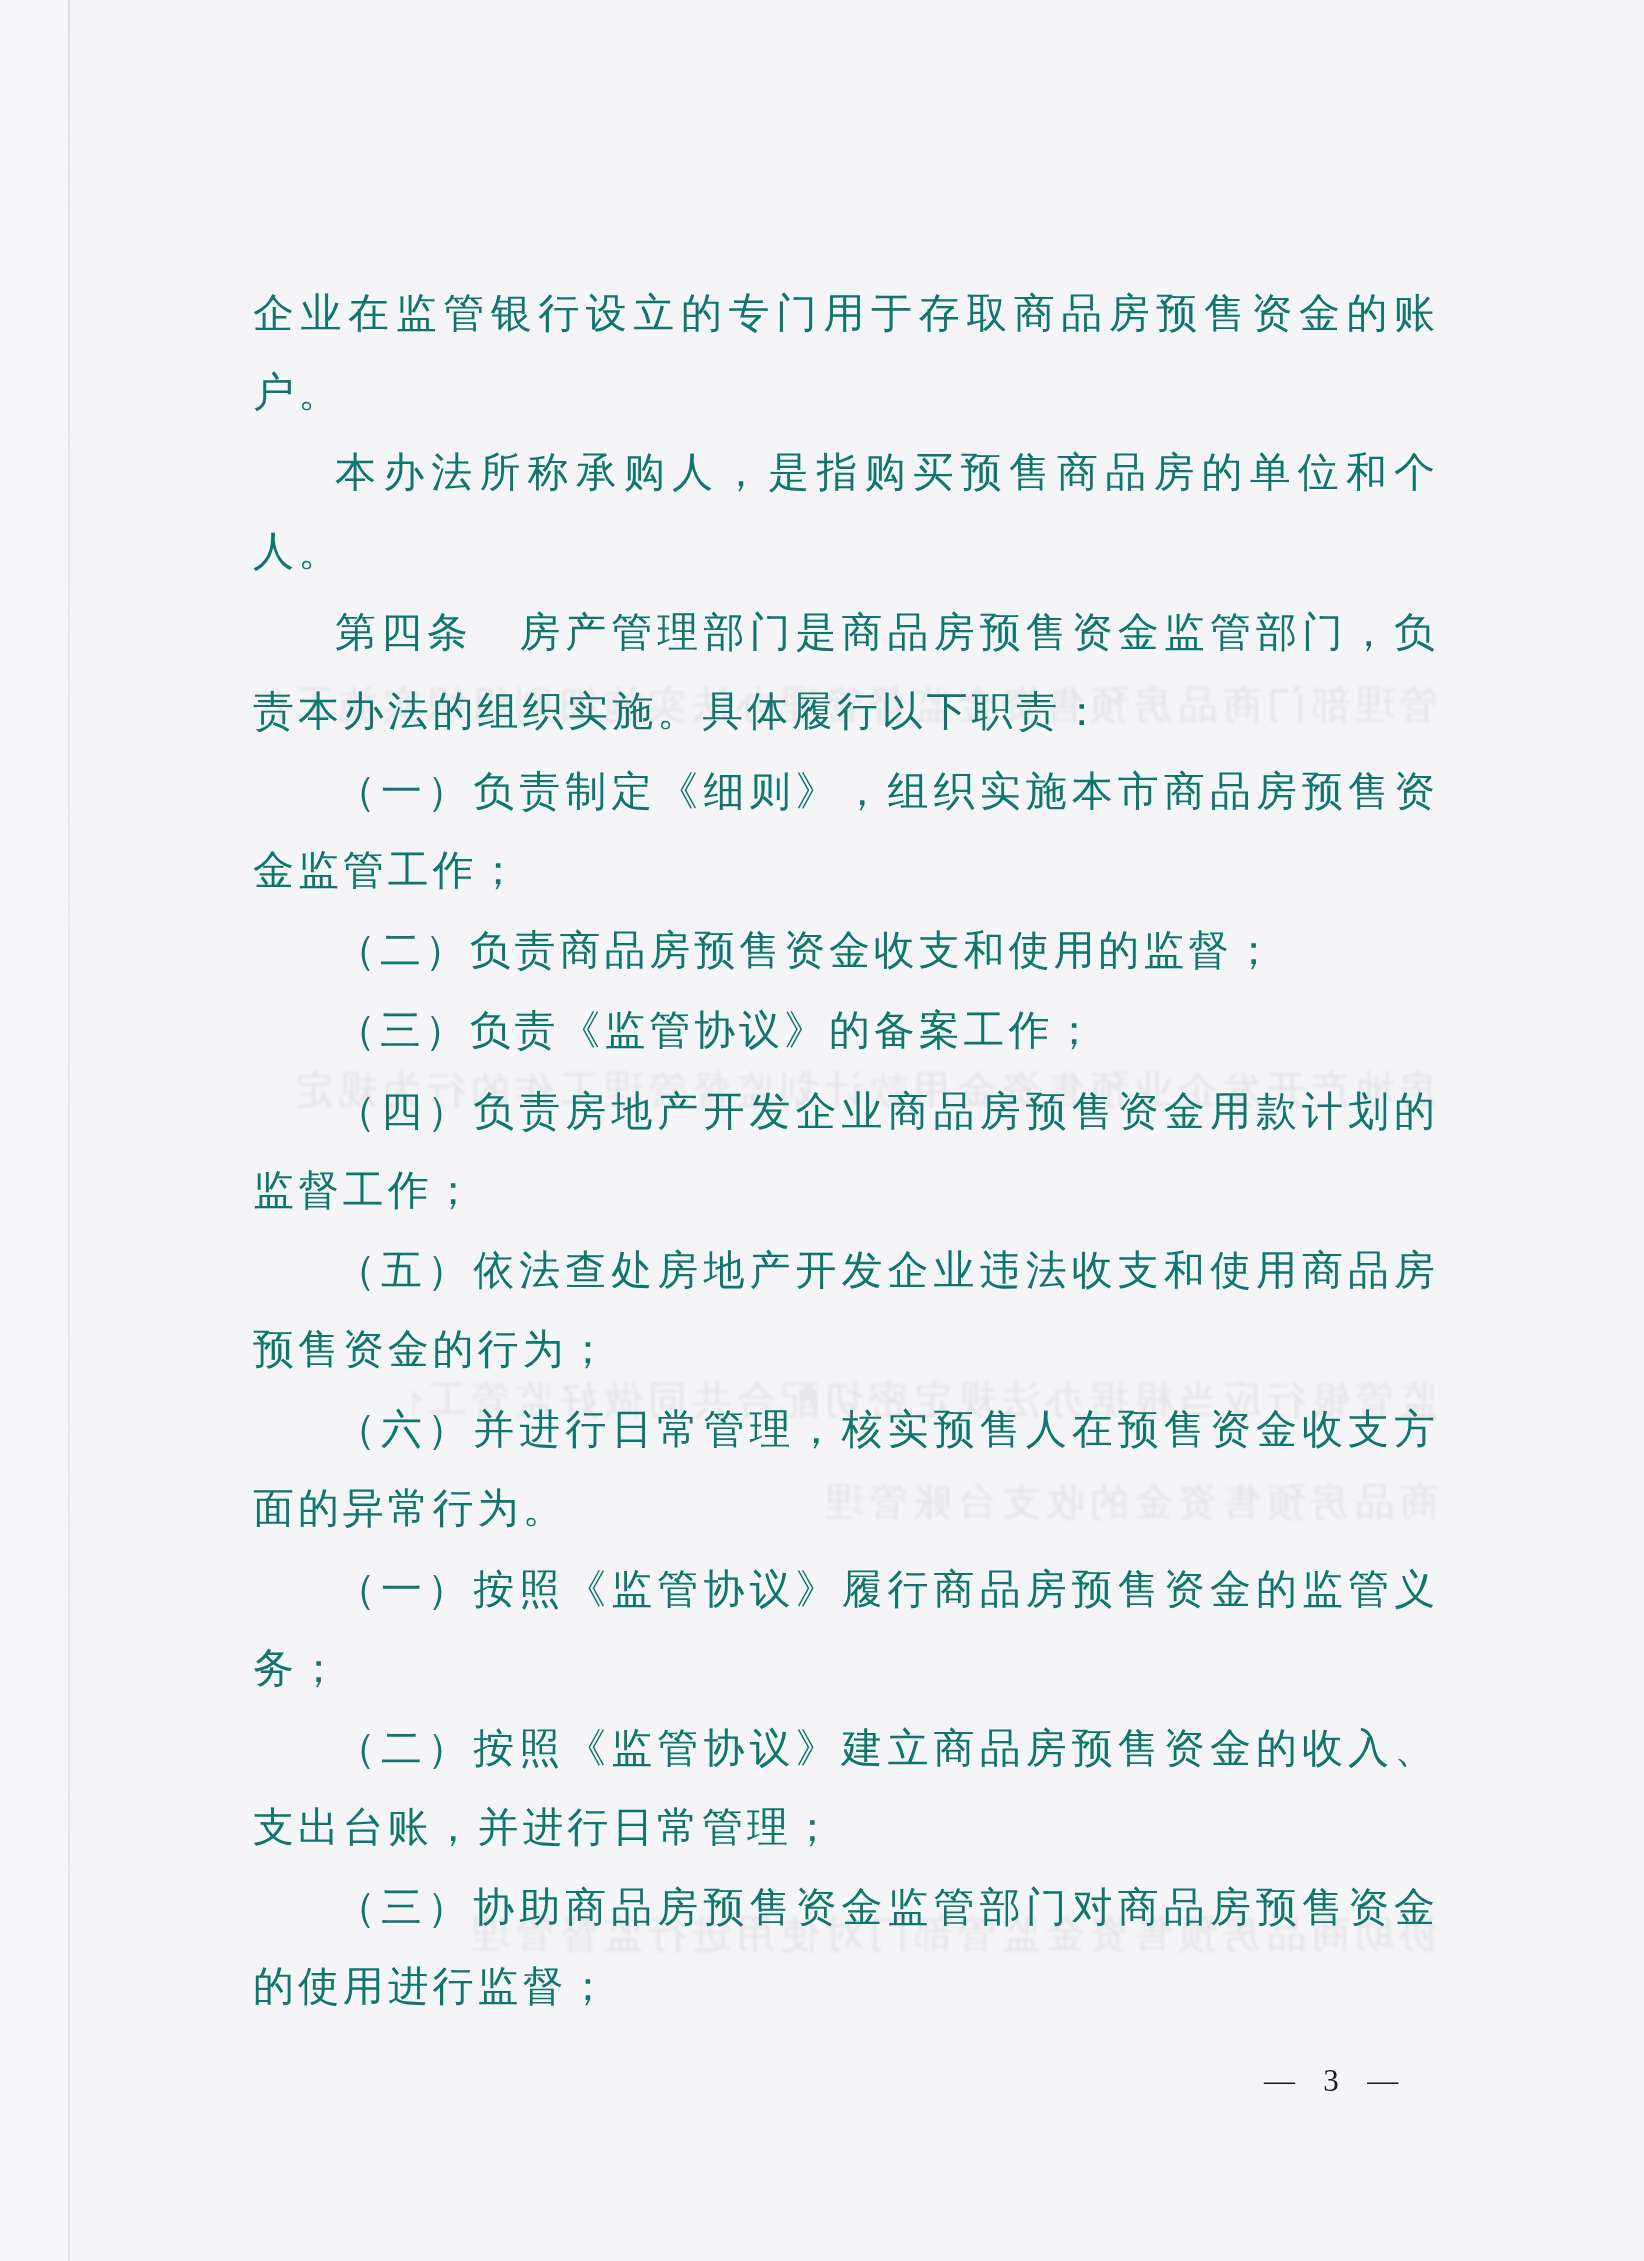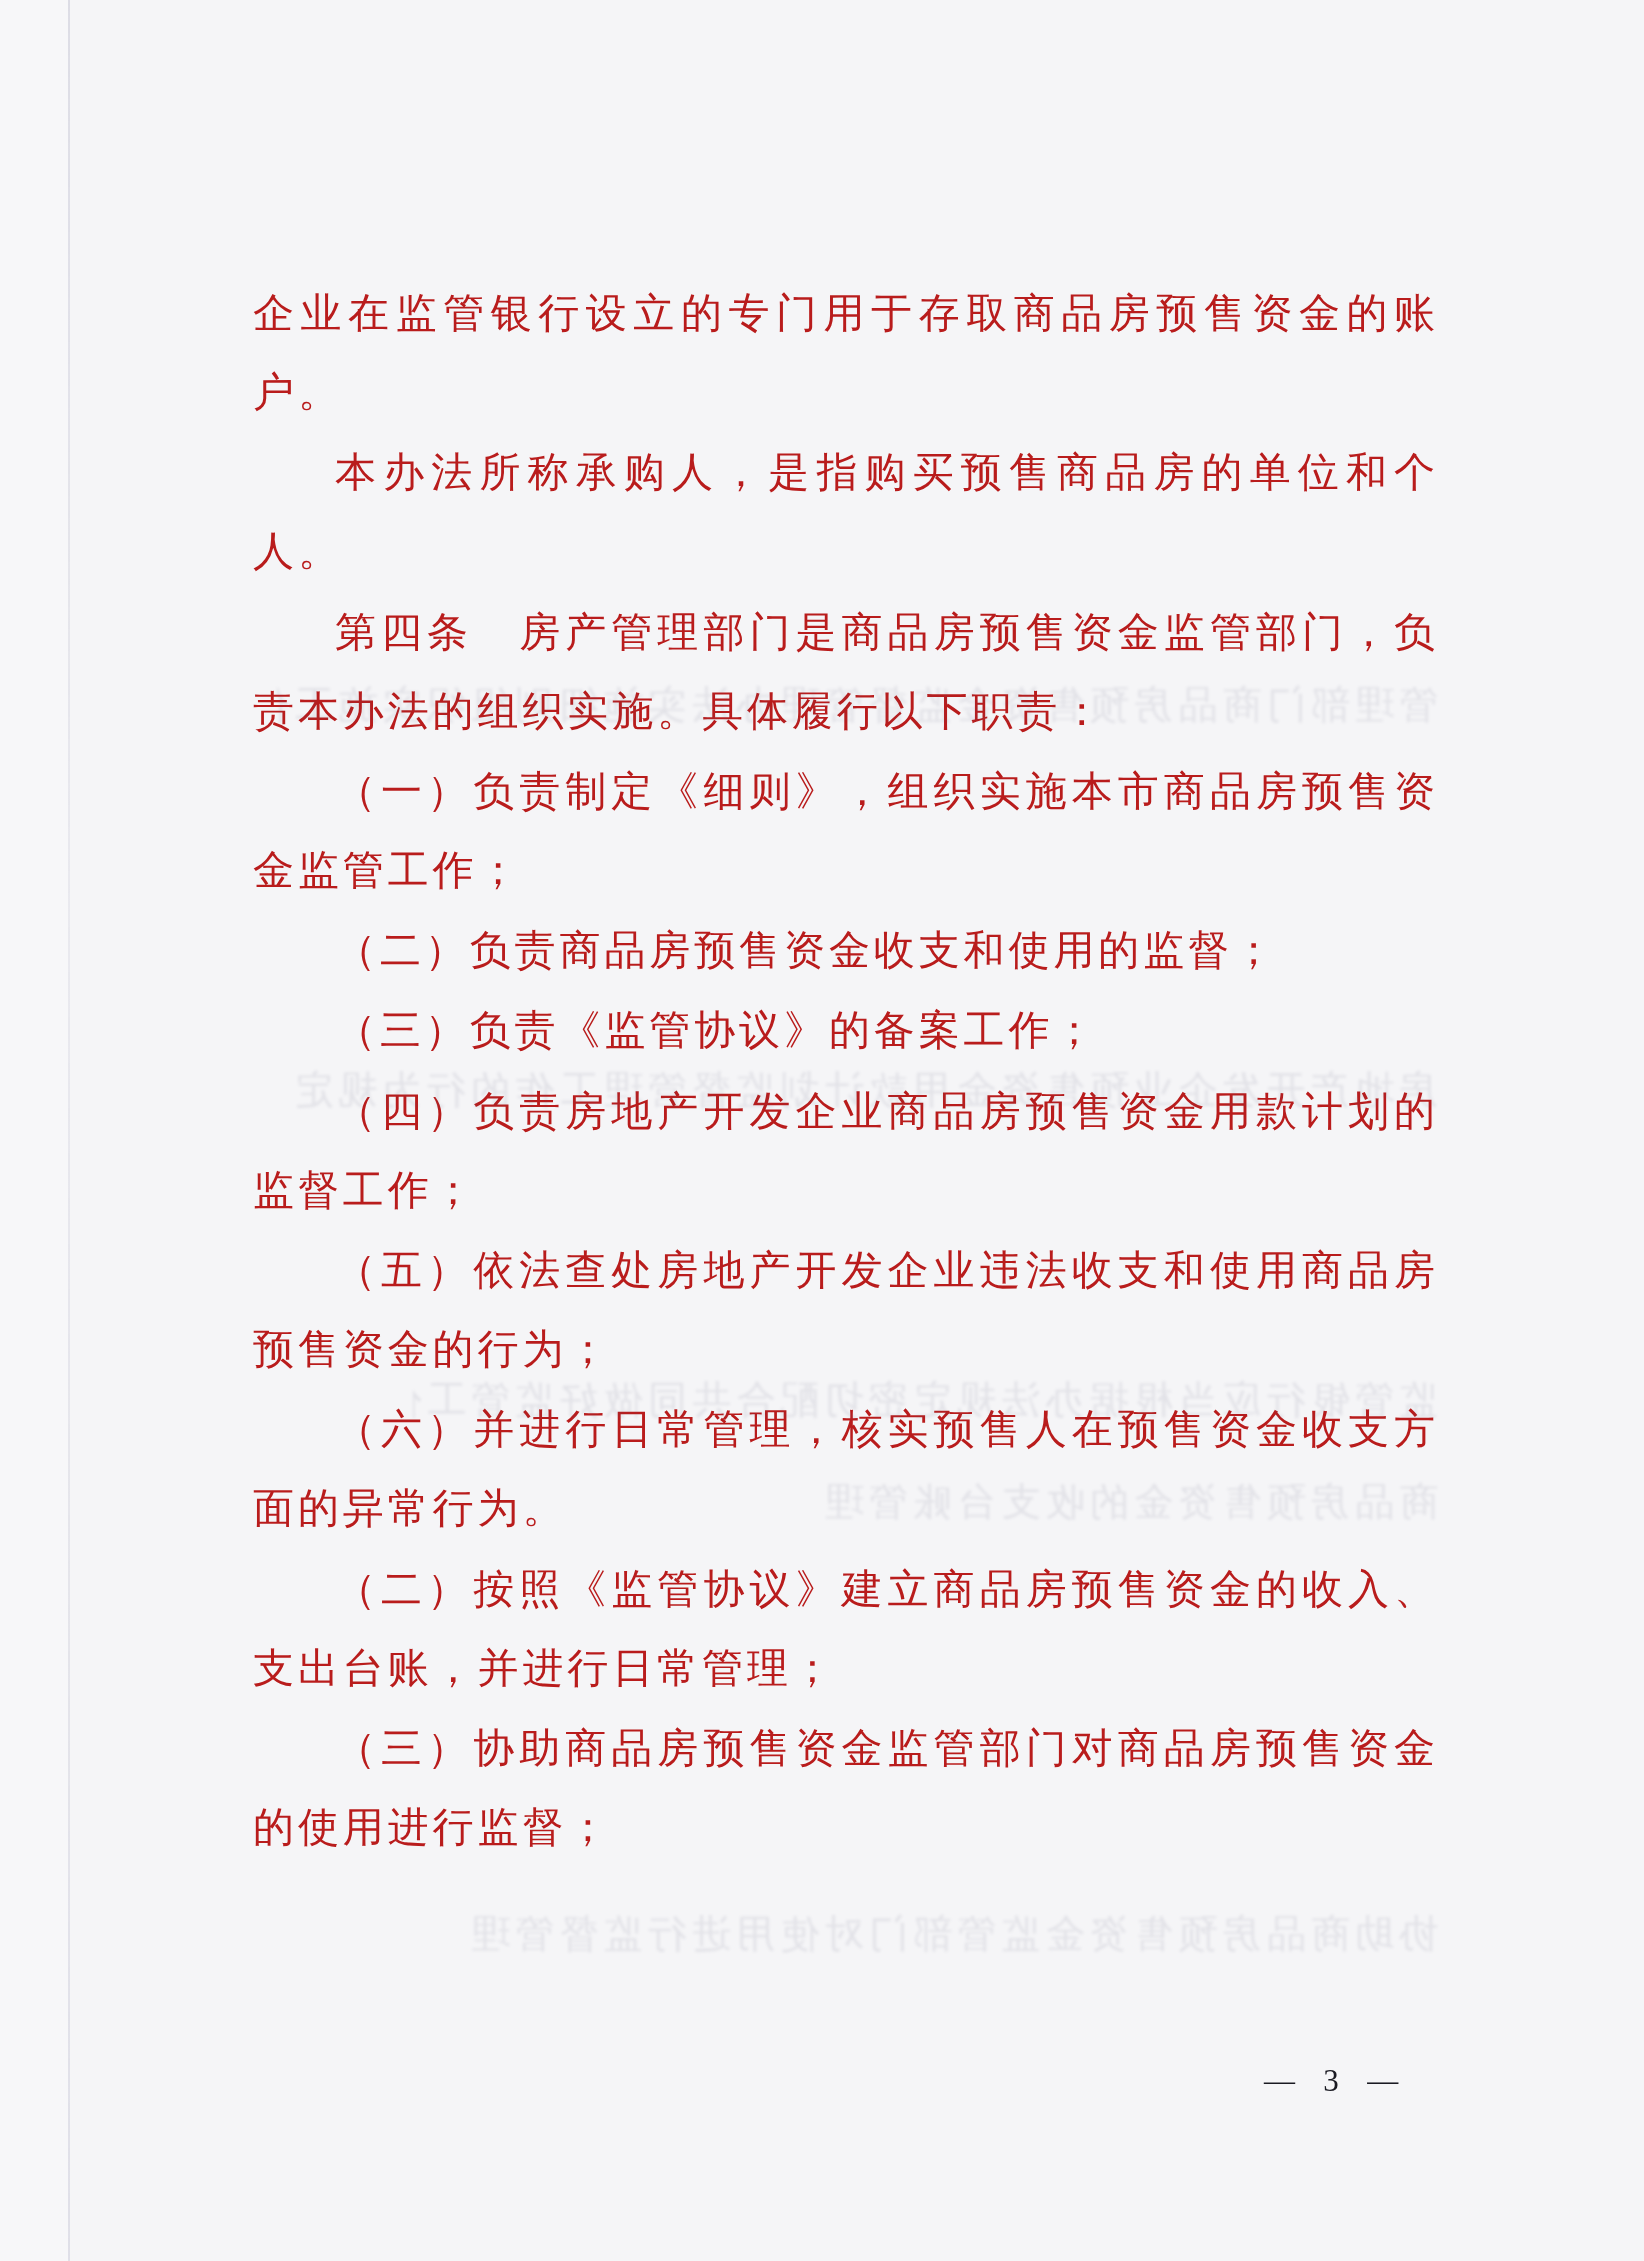--- a/index.html
+++ b/index.html
@@ -29,21 +29,21 @@
       rgba(165,165,190,0.30) 0%,
       rgba(165,165,190,0.14) 40%,
       rgba(165,165,190,0.26) 100%);
     filter: blur(0.6px);
   }
   .doc-body {
     position: absolute;
     left: 253px;
     top: 274px;
     width: 1186px;
-    color: #b91c1c;
+    color: #0f766e;
     font-size: 41px;
     line-height: 79px;
     letter-spacing: 3.9px;
     text-align: justify;
   }
   .para {
     margin: 0 0 1.3px 0;
     text-align: justify;
   }
   .para.indent {
@@ -84,20 +84,21 @@
 <div class="doc-body">
     <p class="para"><span>企业在监管银行设立的专门用于存取商品房预售资金的账户。</span></p>
     <p class="para indent"><span>本办法所称承购人，是指购买预售商品房的单位和个人。</span></p>
     <p class="para indent"><span class="lead">第四条</span><span>　房产管理部门是商品房预售资金监管部门，负责本办法的组织实施。具体履行以下职责：</span></p>
     <p class="para indent"><span>（一）负责制定《细则》，组织实施本市商品房预售资金监管工作；</span></p>
     <p class="para indent"><span>（二）负责商品房预售资金收支和使用的监督；</span></p>
     <p class="para indent"><span>（三）负责《监管协议》的备案工作；</span></p>
     <p class="para indent"><span>（四）负责房地产开发企业商品房预售资金用款计划的监督工作；</span></p>
     <p class="para indent"><span>（五）依法查处房地产开发企业违法收支和使用商品房预售资金的行为；</span></p>
     <p class="para indent"><span>（六）并进行日常管理，核实预售人在预售资金收支方面的异常行为。</span></p>
+    <p class="para indent"><span>（一）按照《监管协议》履行商品房预售资金的监管义务；</span></p>
     <p class="para indent"><span>（二）按照《监管协议》建立商品房预售资金的收入、支出台账，并进行日常管理；</span></p>
     <p class="para indent"><span>（三）协助商品房预售资金监管部门对商品房预售资金的使用进行监督；</span></p>
   </div>
 
 <div class="page-number">— 3 —</div>
 
 <div class="bleed" style="left: 277px; top: 678px; width: 1161px;">管理部门商品房预售资金监督管理办法实施细则组织实施工作</div>
 <div class="bleed" style="left: 277px; top: 1063px; width: 1161px;">房地产开发企业预售资金用款计划监督管理工作的行为规定</div>
 <div class="bleed" style="left: 413px; top: 1373px; width: 1025px;">监管银行应当根据办法规定密切配合共同做好监管工作</div>
 <div class="bleed" style="left: 645px; top: 1475px; width: 793px;">商品房预售资金的收支台账管理</div>

